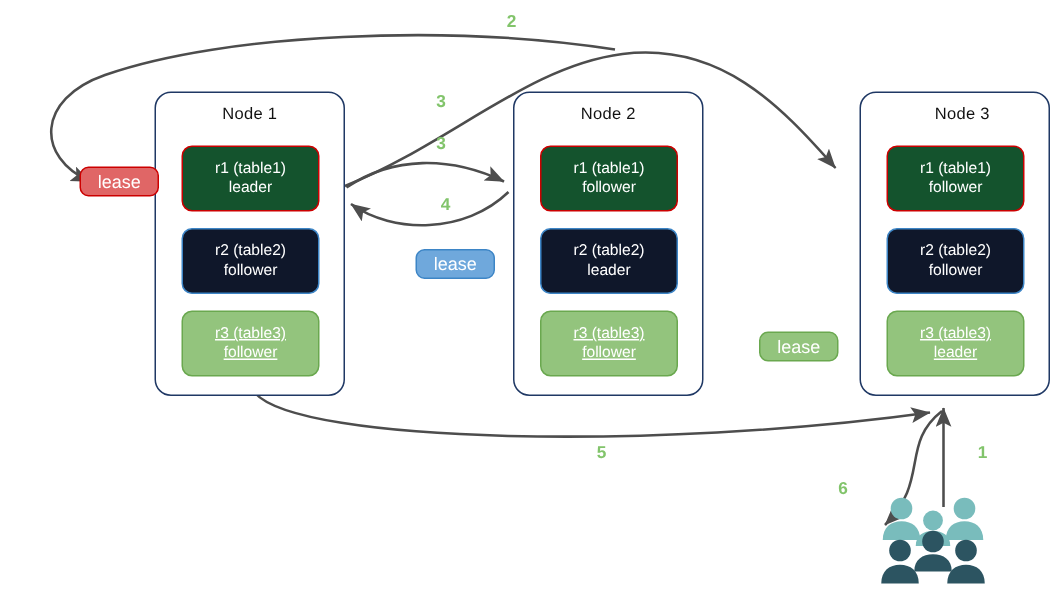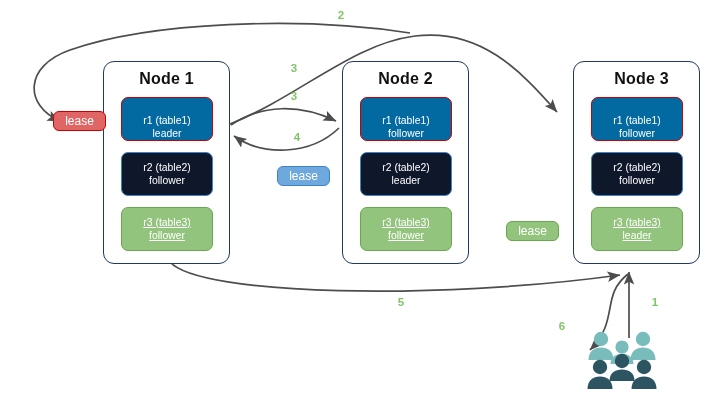--- a/index.html
+++ b/index.html
@@ -27,39 +27,39 @@
     box-sizing: border-box;
     border: 1.3px solid #1f3864;
     border-radius: 11px;
     background: #ffffff;
   }
   .node-title {
     position: absolute;
     left: 0;
     width: 100%;
     text-align: center;
-    font-size: 16px;
-    font-weight: bold;
+    font-size: 11px;
+    font-weight: normal;
     color: #111111;
     letter-spacing: .2px;
   }
   .replica {
     position: absolute;
     box-sizing: border-box;
     border-radius: 7px;
     display: flex;
     flex-direction: column;
     align-items: center;
     justify-content: center;
     font-size: 10.4px;
     line-height: 13px;
     color: #ffffff;
     text-align: center;
   }
-  .replica.red   { background: #0369a1; border: 1.4px solid #cc0000; justify-content: flex-end; }
+  .replica.red   { background: #14532d; border: 1.4px solid #cc0000; }
   .replica.blue  { background: #0f172a; border: 1.4px solid #3d85c6; }
   .replica.green { background: #93c47d; border: 1.4px solid #6aa84f; text-decoration: underline; }
 
   .lease {
     position: absolute;
     box-sizing: border-box;
     border-radius: 6px;
     display: flex;
     align-items: center;
     justify-content: center;

